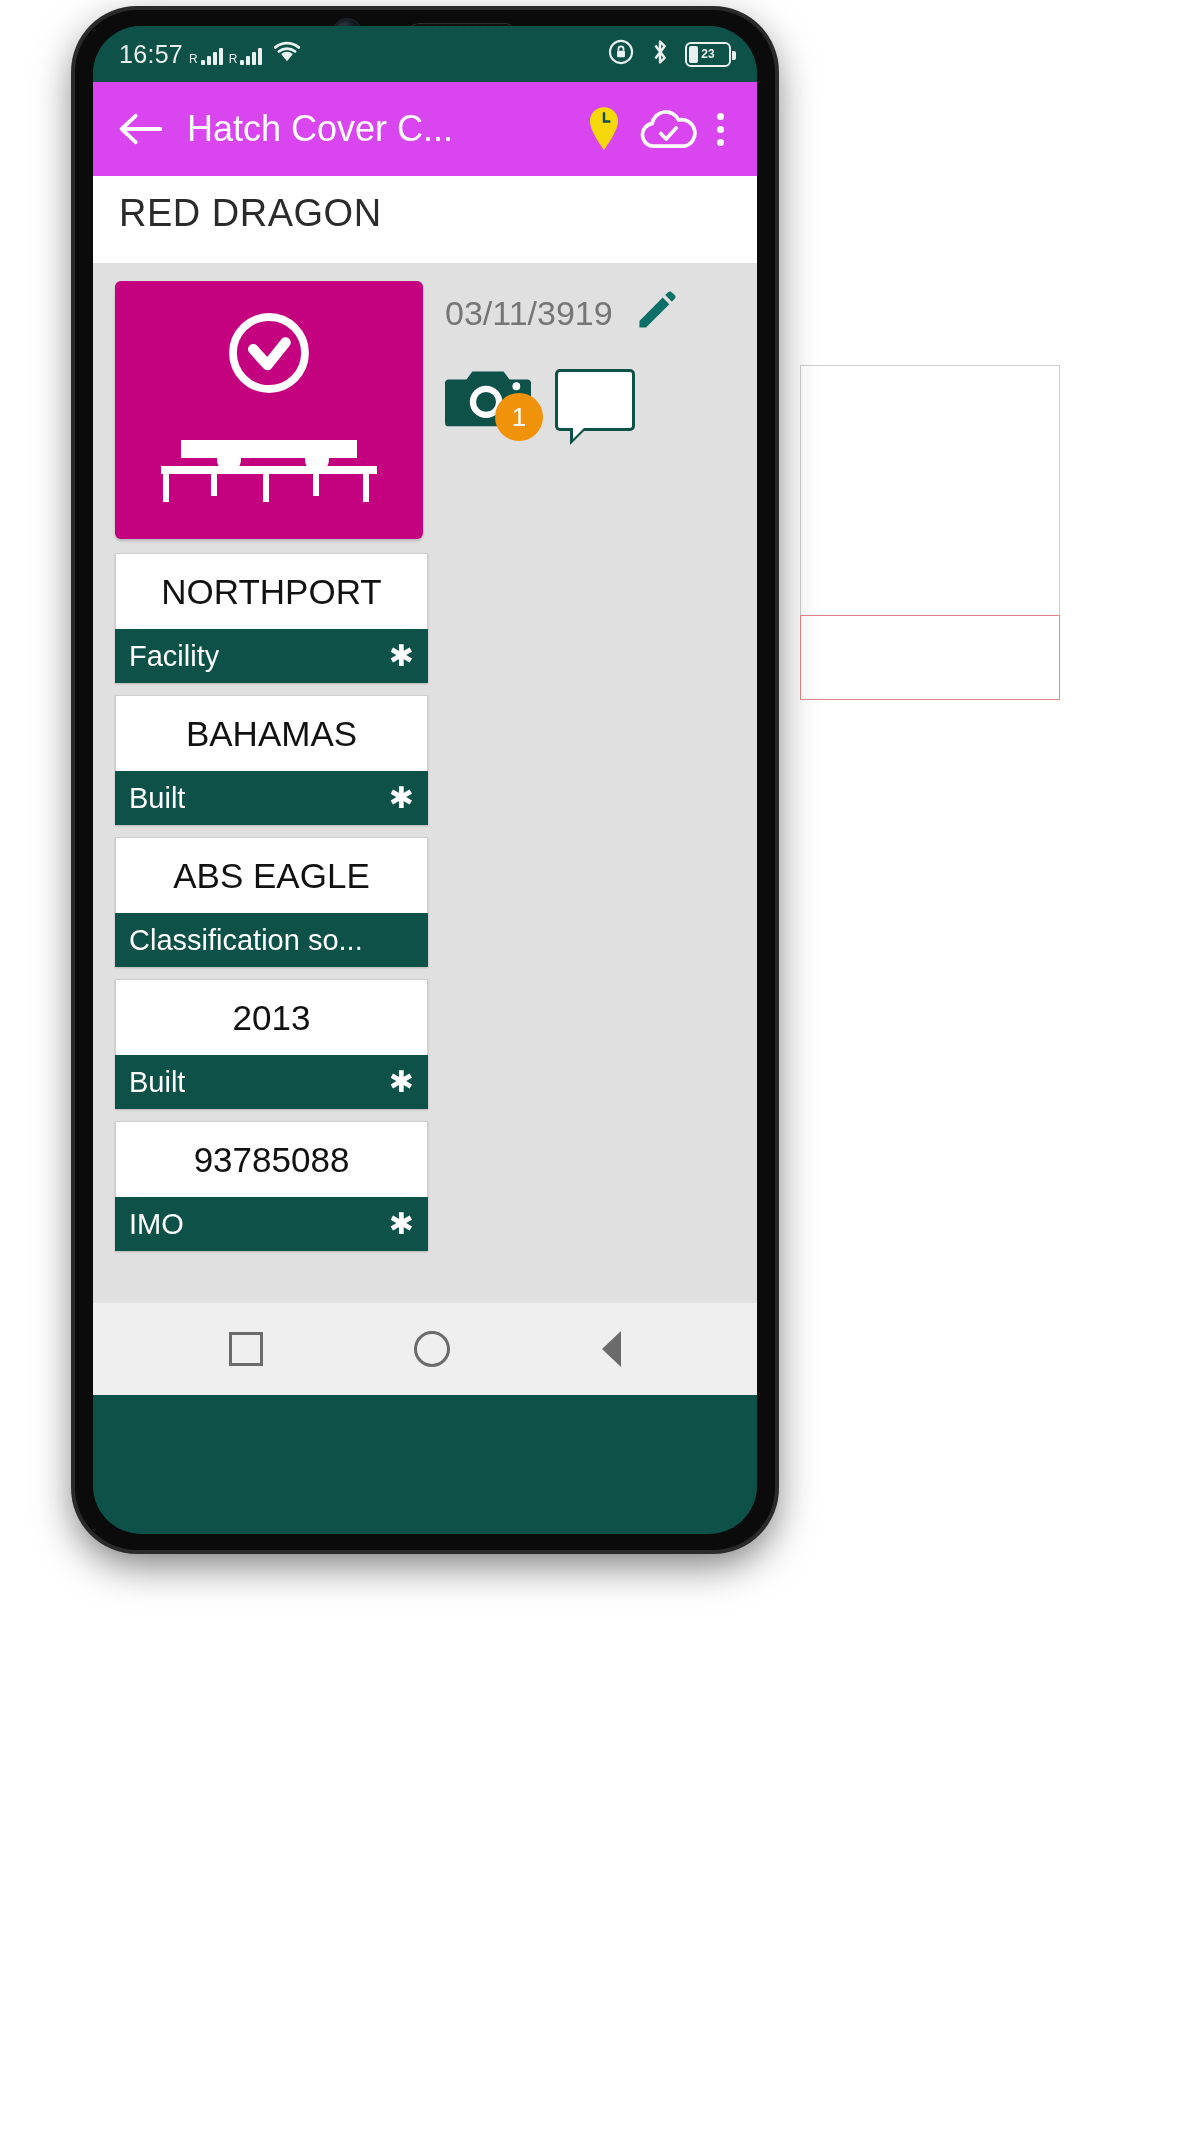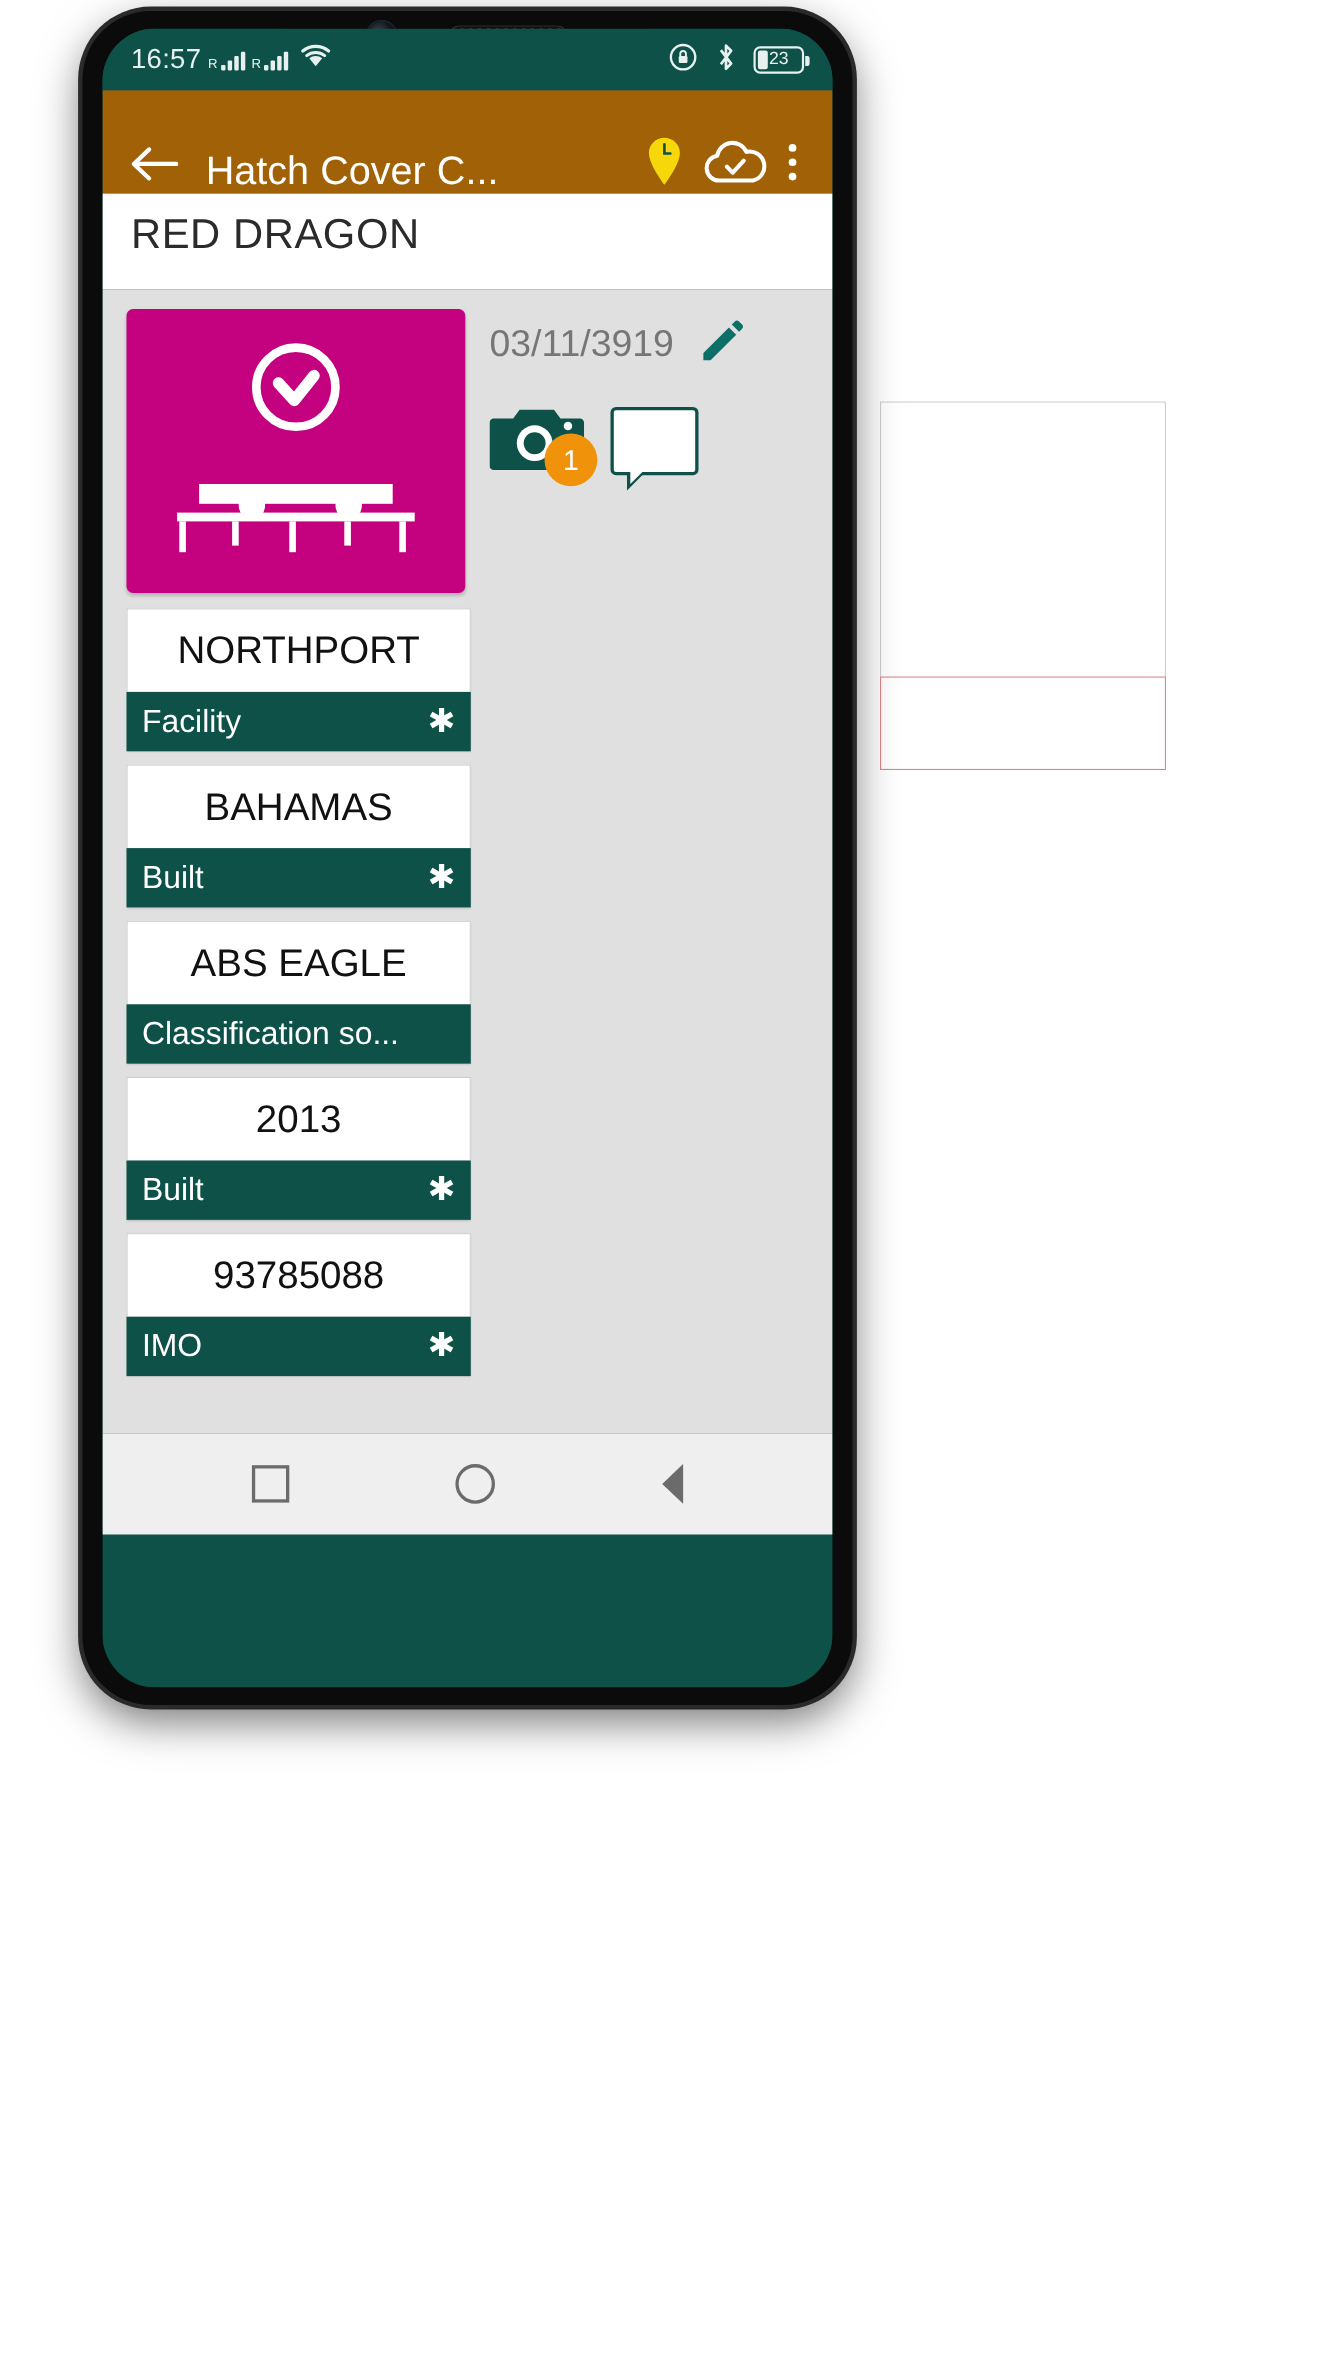--- a/index.html
+++ b/index.html
@@ -68,25 +68,25 @@
   .sig i:nth-child(2){height:5px}.sig i:nth-child(3){height:9px}
   .sig i:nth-child(4){height:13px}.sig i:nth-child(5){height:17px}
   .wifi { margin-left:4px; }
   #sb-right { margin-left:auto; display:flex; align-items:center; gap:13px; }
   .batt {
     position:relative; width:46px; height:25px; border:2.5px solid #e8f1ef;
     border-radius:6px; display:flex; align-items:center; justify-content:center;
   }
   .batt::after{content:"";position:absolute;right:-7px;top:7px;width:4px;height:9px;background:#e8f1ef;border-radius:0 2px 2px 0}
   .batt .fill{position:absolute;left:2px;top:2px;bottom:2px;width:22%;background:#e8f1ef;border-radius:2px}
-  .batt span{position:relative;font-size:16px;font-weight:normal;z-index:2}
+  .batt span{position:relative;font-size:12px;font-weight:bold;z-index:2}
 
   
   #appbar {
-    height:94px; background:#a16207; display:flex; align-items:flex-end;
+    height:94px; background:#d946ef; display:flex; align-items:center;
     padding:0 20px; gap:6px; color:#fff;
   }
   #back-arrow { width:54px; height:54px; display:flex; align-items:center; justify-content:center; flex:0 0 auto; }
   #appbar-title {
     font-size:36px; color:#fff; white-space:nowrap; overflow:hidden;
     margin-left:14px; flex:1 1 auto;
   }
   .abtn { width:58px;height:58px;display:flex;align-items:center;justify-content:center;flex:0 0 auto; }
   #overflow { width:34px;height:58px;display:flex;flex-direction:column;align-items:center;justify-content:center;gap:6px;flex:0 0 auto; }
   #overflow i { width:7px;height:7px;border-radius:50%;background:#fff;display:block; }

